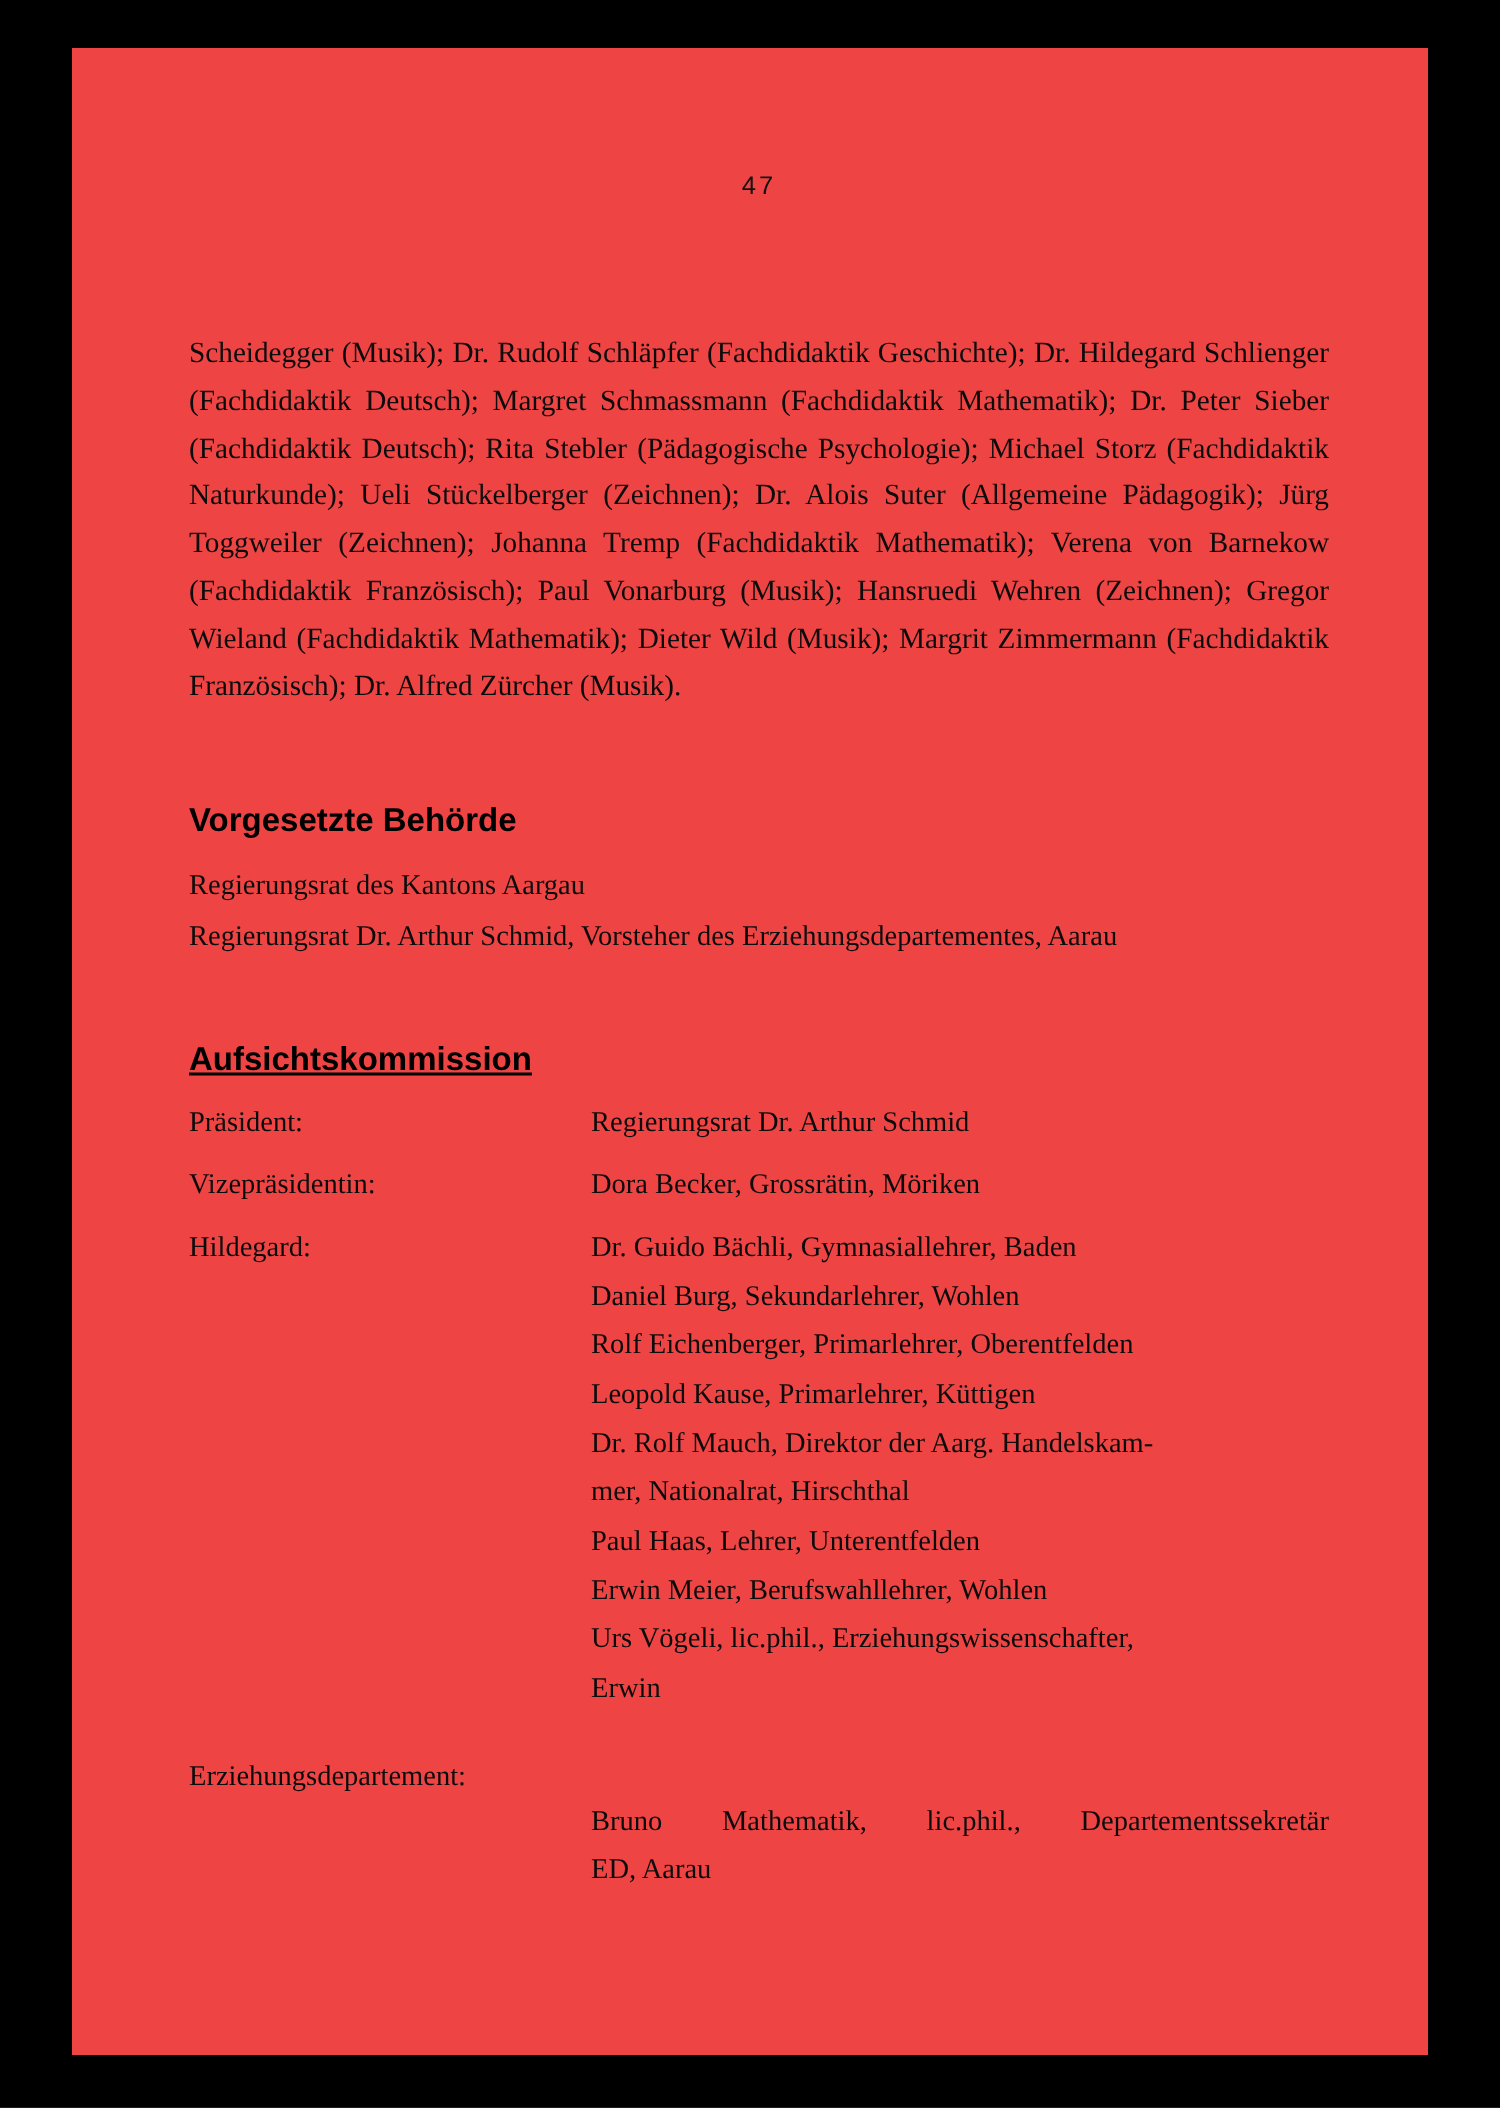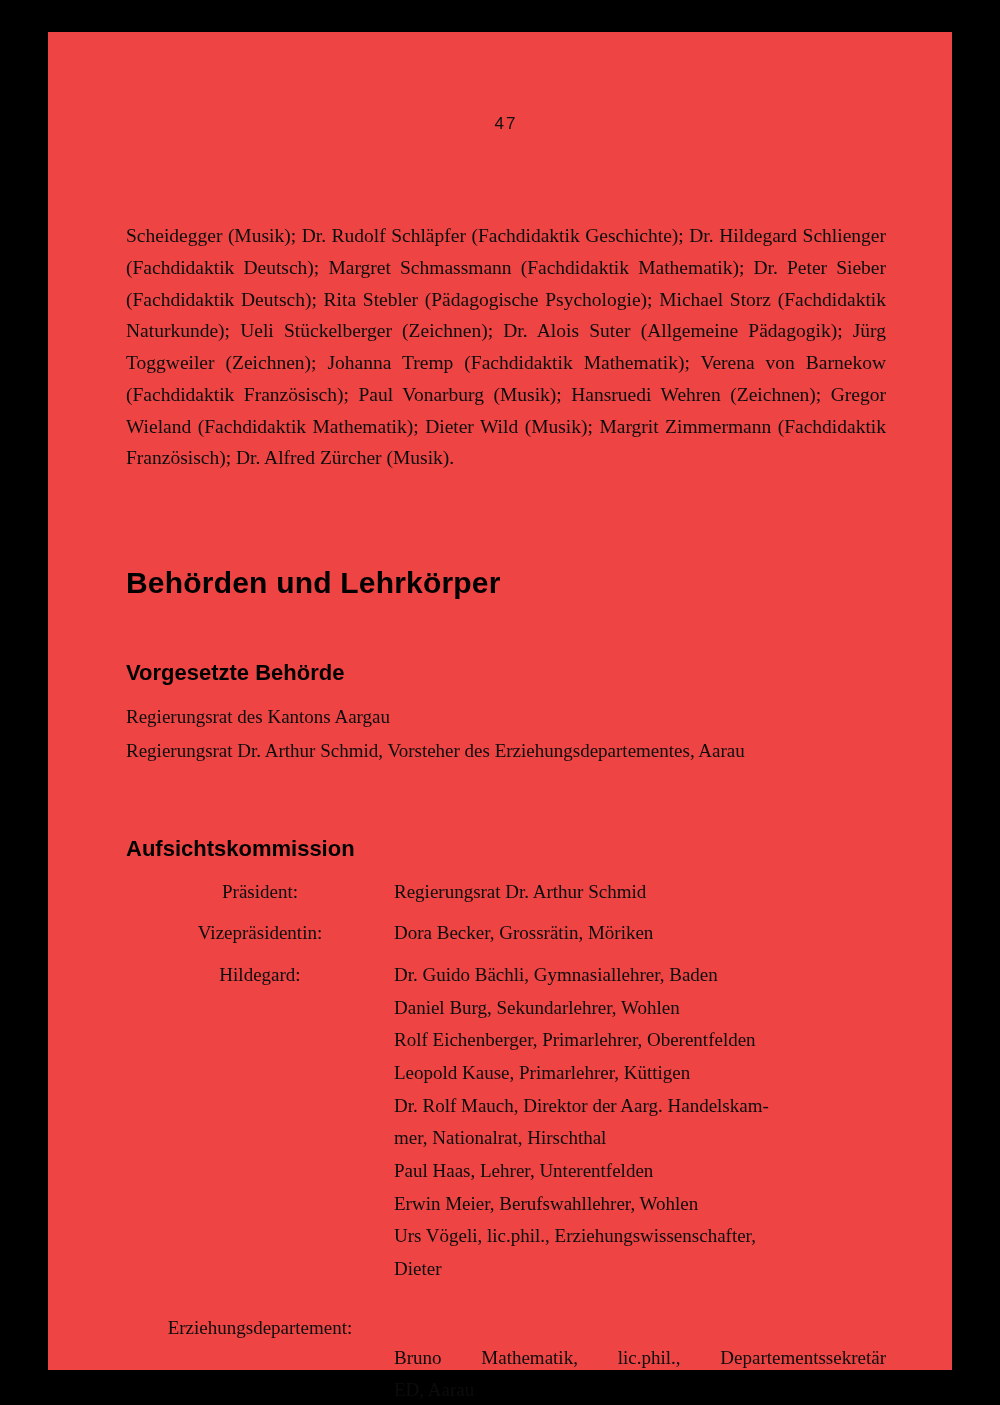--- a/index.html
+++ b/index.html
@@ -54,21 +54,22 @@
     letter-spacing: 0.2px;
   }
   h2.sub-title {
     font-family: "Liberation Sans", sans-serif;
     font-size: 22px;
     font-weight: bold;
     color: #000000;
     margin: 60px 0 14px 0;
   }
   h2.sub-title.second {
-    margin-top: 69px;
+    margin-top: 52px;
+    text-decoration: underline;
   }
   .plain-line {
     font-size: 19px;
     line-height: 1.75;
     color: #0c0c0c;
   }
   table.roster {
     border-collapse: collapse;
     margin-top: 10px;
     width: 100%;
@@ -77,21 +78,20 @@
     vertical-align: top;
     font-size: 19px;
     line-height: 1.72;
     color: #0c0c0c;
     padding: 0;
   }
   td.role-cell {
     width: 268px;
     padding-right: 10px;
     white-space: nowrap;
-    text-align: center;
   }
   td.value-cell {
     width: auto;
   }
   tr.spaced td {
     padding-top: 9px;
   }
   .val-line {
     display: block;
   }
@@ -110,21 +110,20 @@
 </head>
 <body>
 
 <div class="page-frame">
   <div class="page-inner">
 
     <div class="folio">47</div>
 
     <p class="body-par">Scheidegger (Musik); Dr. Rudolf Schläpfer (Fachdidaktik Geschichte); Dr. Hildegard Schlienger (Fachdidaktik Deutsch); Margret Schmassmann (Fachdidaktik Mathematik); Dr. Peter Sieber (Fachdidaktik Deutsch); Rita Stebler (Pädagogische Psychologie); Michael Storz (Fachdidaktik Naturkunde); Ueli Stückelberger (Zeichnen); Dr. Alois Suter (Allgemeine Pädagogik); Jürg Toggweiler (Zeichnen); Johanna Tremp (Fachdidaktik Mathematik); Verena von Barnekow (Fachdidaktik Französisch); Paul Vonarburg (Musik); Hansruedi Wehren (Zeichnen); Gregor Wieland (Fachdidaktik Mathematik); Dieter Wild (Musik); Margrit Zimmermann (Fachdidaktik Französisch); Dr. Alfred Zürcher (Musik).</p>
 
-    <h1 class="section-title">Behörden und Lehrkörper</h1>
 
     <h2 class="sub-title">Vorgesetzte Behörde</h2>
 
     <div>
       <div class="plain-line">Regierungsrat des Kantons Aargau</div>
       <div class="plain-line">Regierungsrat Dr. Arthur Schmid, Vorsteher des Erziehungsdepartementes, Aarau</div>
     </div>
 
     <h2 class="sub-title second">Aufsichtskommission</h2>
 
@@ -147,21 +146,21 @@
           <td class="value-cell">
             <span class="val-line">Dr. Guido Bächli, Gymnasiallehrer, Baden</span>
             <span class="val-line">Daniel Burg, Sekundarlehrer, Wohlen</span>
             <span class="val-line">Rolf Eichenberger, Primarlehrer, Oberentfelden</span>
             <span class="val-line">Leopold Kause, Primarlehrer, Küttigen</span>
             <span class="val-line">Dr. Rolf Mauch, Direktor der Aarg. Handelskam-</span>
             <span class="val-line">mer, Nationalrat, Hirschthal</span>
             <span class="val-line">Paul Haas, Lehrer, Unterentfelden</span>
             <span class="val-line">Erwin Meier, Berufswahllehrer, Wohlen</span>
             <span class="val-line">Urs Vögeli, lic.phil., Erziehungswissenschafter,</span>
-            <span class="val-line">Dieter</span>
+            <span class="val-line">Erwin</span>
           </td>
         </tr>
         <tr class="dept-row">
           <td class="role-cell">Erziehungsdepartement:</td>
           <td class="value-cell">
             <span class="val-line stretch">Bruno Mathematik, lic.phil., Departementssekretär</span>
             <span class="val-line">ED, Aarau</span>
           </td>
         </tr>
       </tbody>

